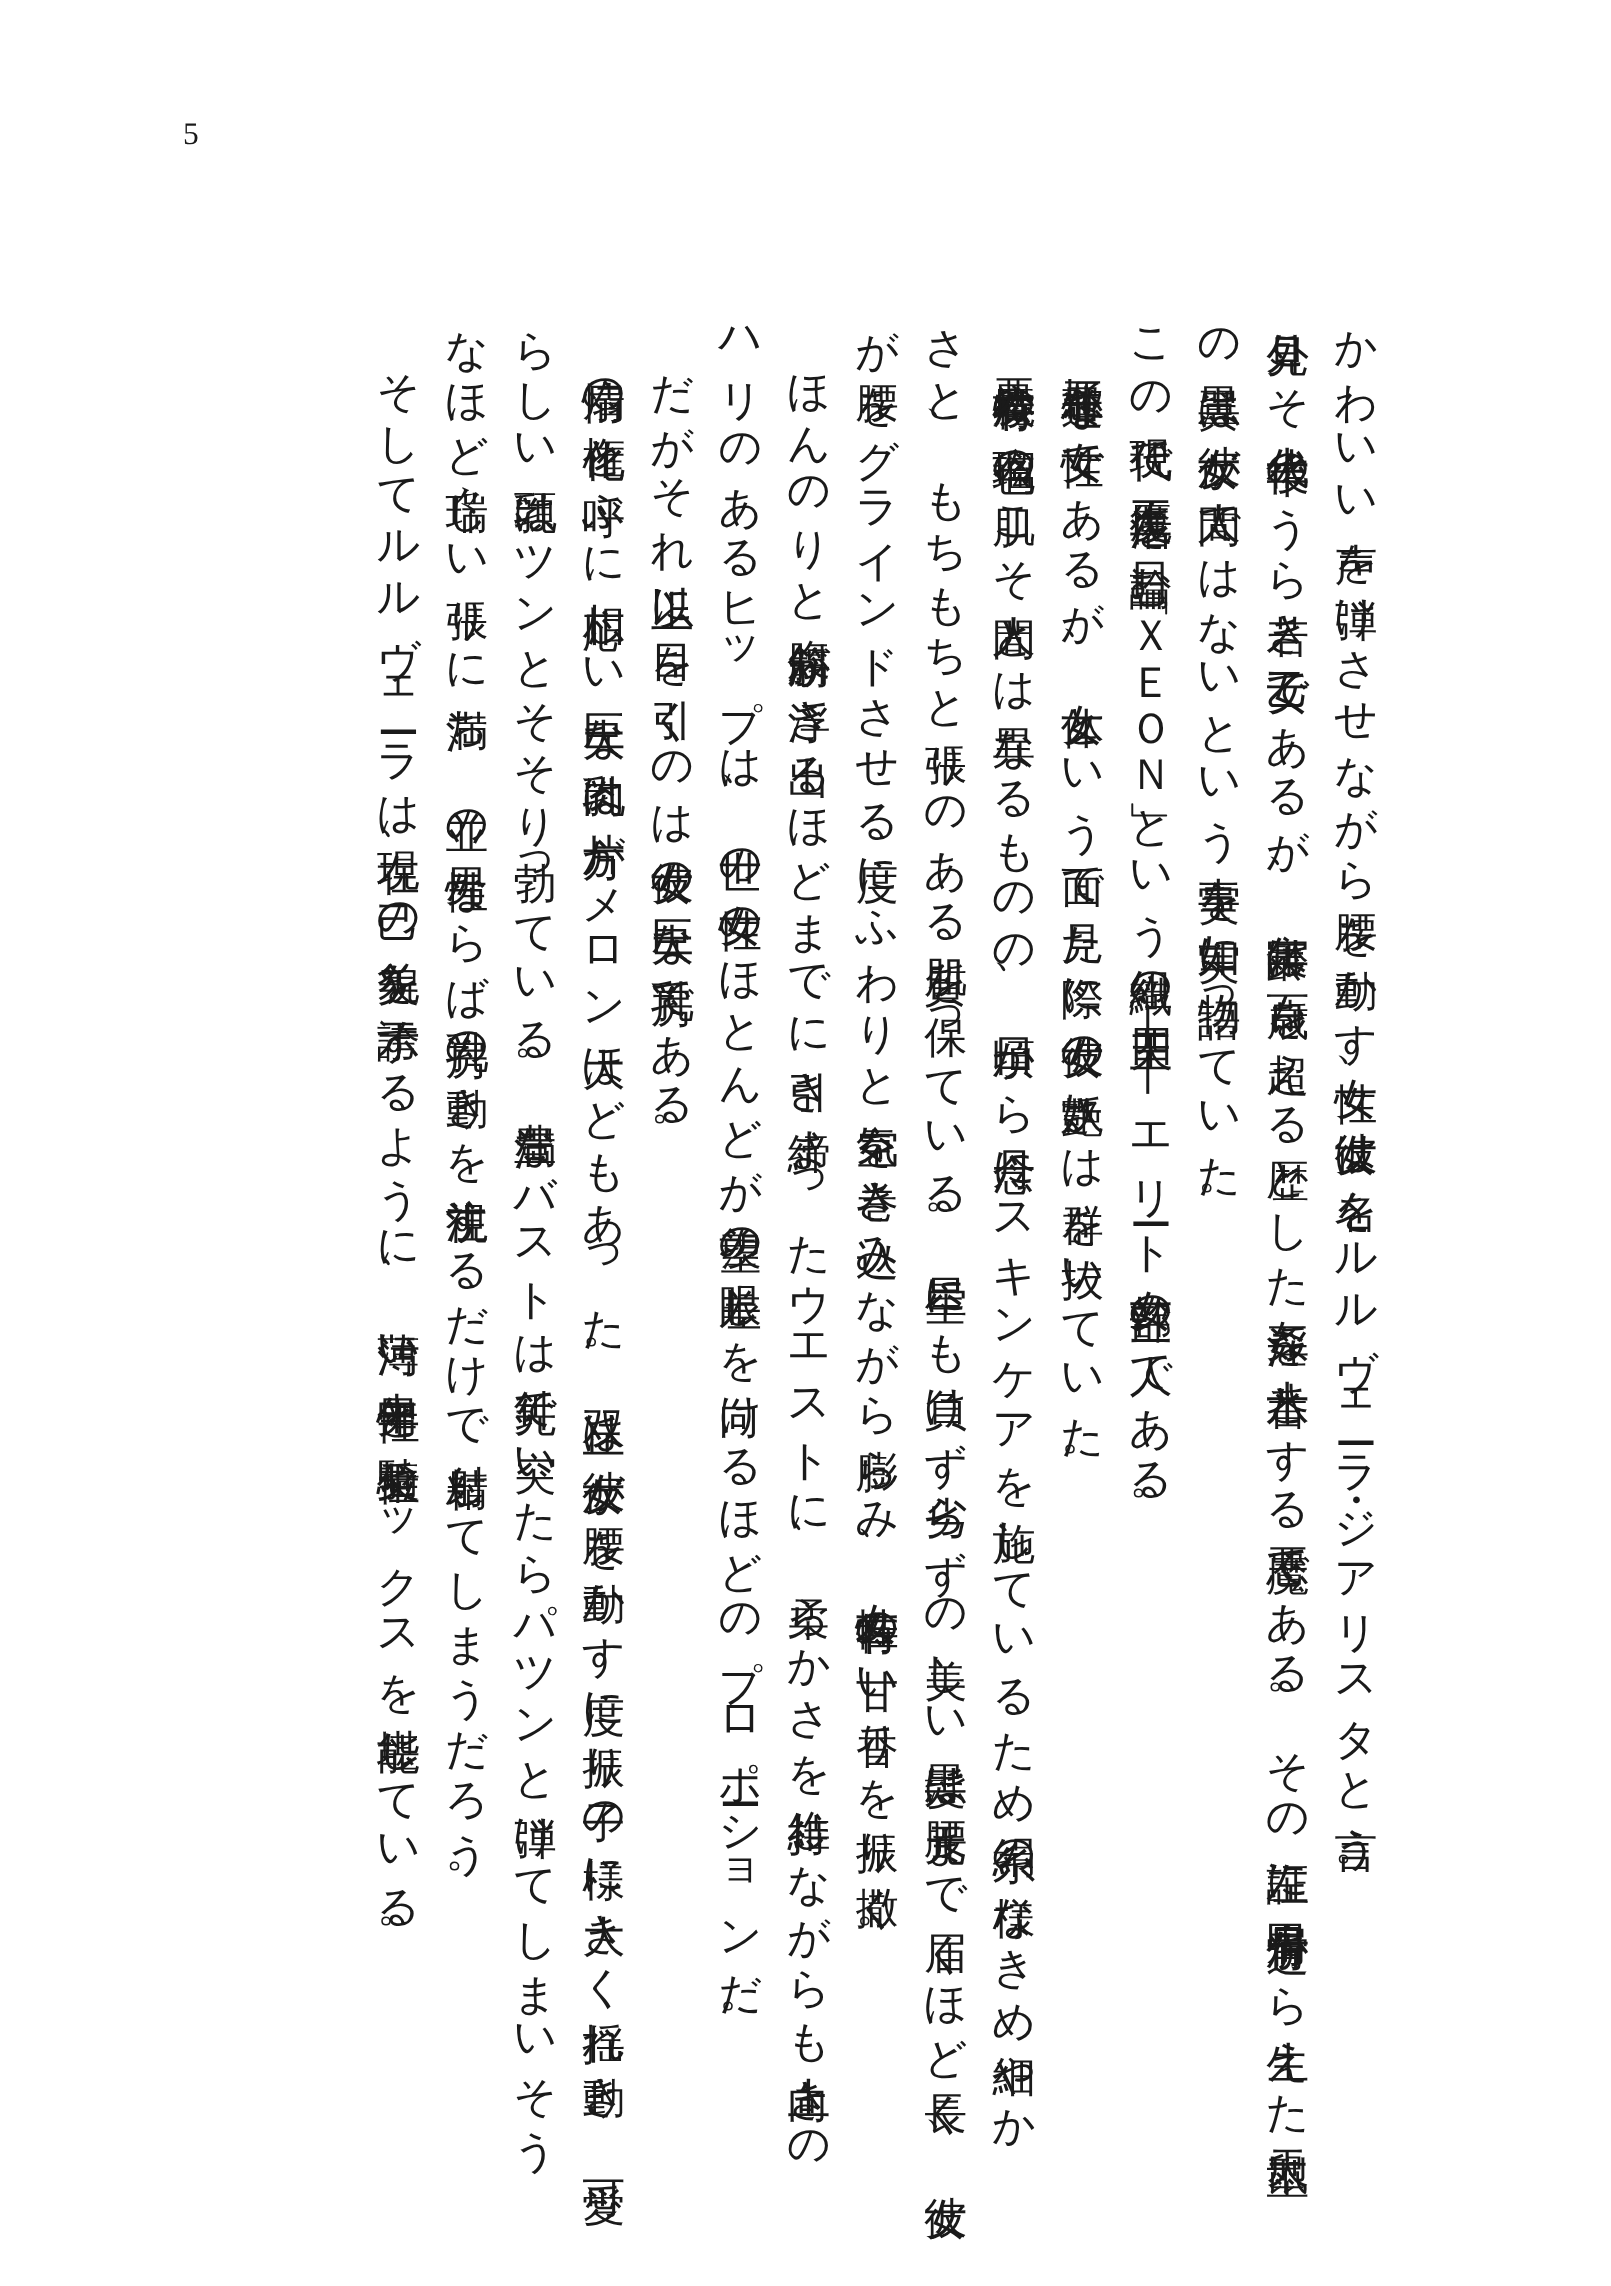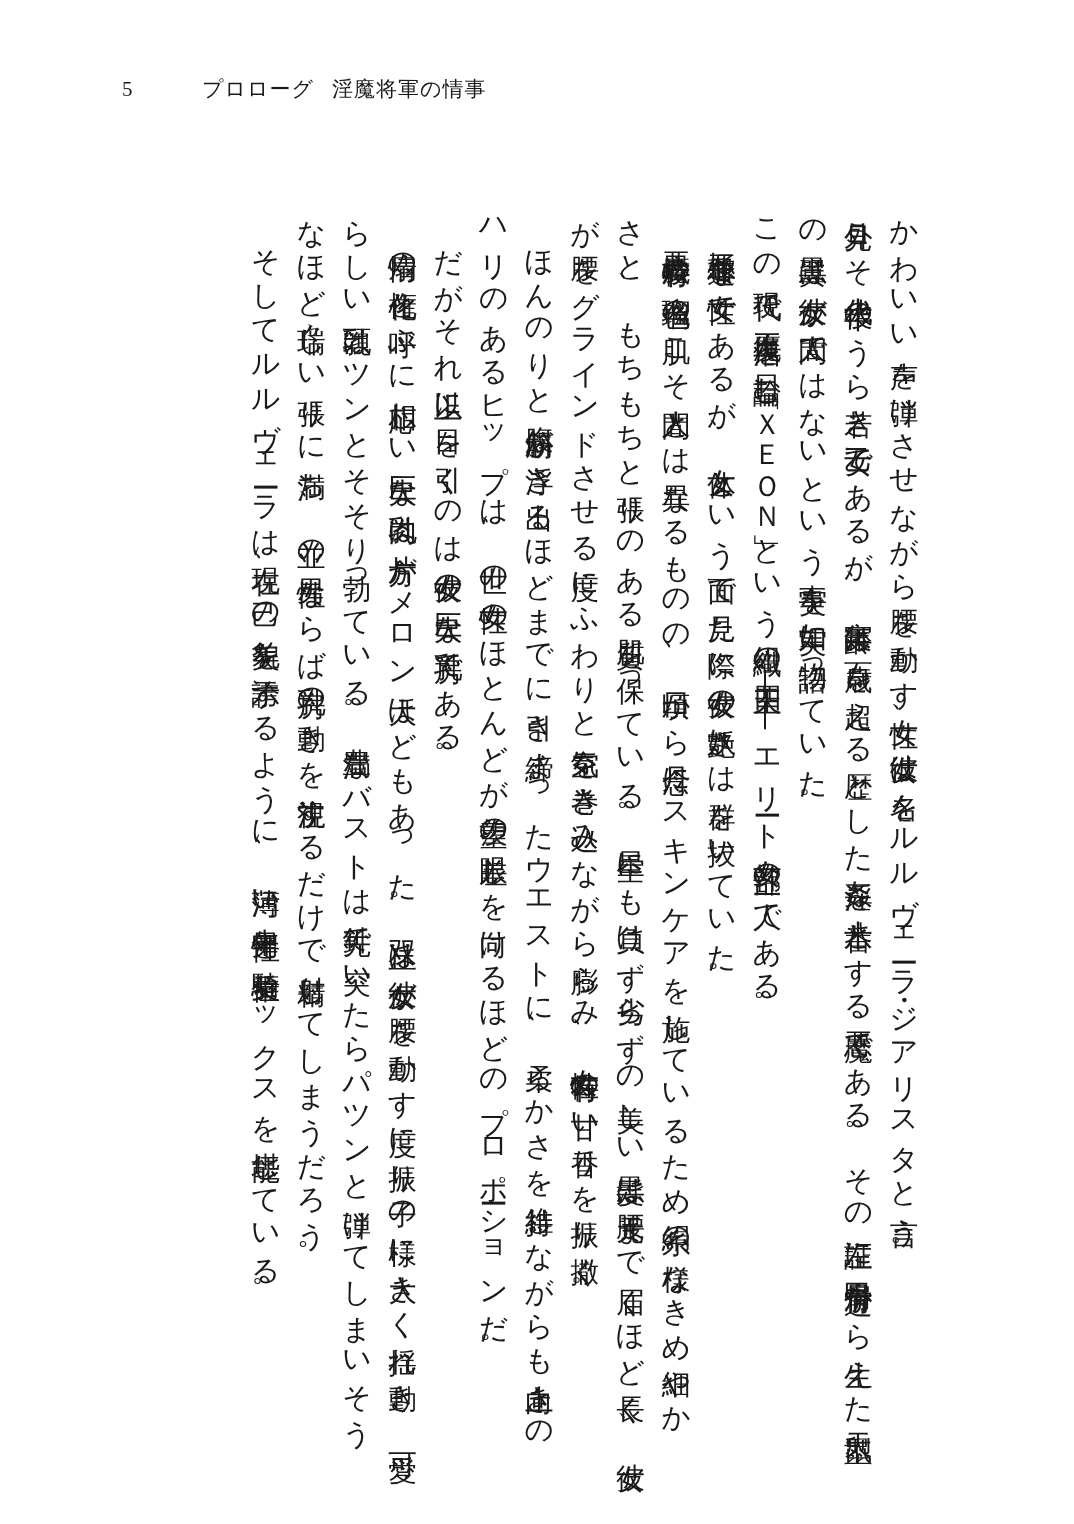--- a/index.html
+++ b/index.html
@@ -61,23 +61,20 @@
     }
     .paragraph.no-indent {
       text-indent: 0;
     }
   </style>
 </head>
 <body>
 
 <header class="running-head">
   <span class="page-number">5</span>
-  <span class="chapter-title">
-    <span>プロローグ</span><span class="sub">淫魔将軍の情事</span>
-  </span>
 </header>
 
 <main class="text-body">
   <p class="paragraph no-indent">かわいい声を弾けさせながら腰を動かす女性、彼女は名をルルヴェーラ・ジアリスタと言う。</p>
   <p class="paragraph no-indent">外見こそ十代後半のうら若き乙女であるが、実年齢は百歳を超える歴とした姦淫を十八番とする悪魔である。その証左に肩甲骨付近から生えた天鼠型の黒翼は彼女が人間ではないという事実を如実に物語っていた。</p>
   <p class="paragraph no-indent">この現代で魔王復活を目論む「ＸＥＯＮ」という組織の四天王――エリート女幹部の一人である。</p>
   <p class="paragraph">極悪非道な女性であるが、女体という面で見た際に彼女の妖艶さは群を抜いていた。</p>
   <p class="paragraph">悪魔族特有の瑠璃色の肌こそ人間とは異なるものの、日頃から丹念にスキンケアを施しているため絹糸の様なきめ細やかさと、もちもちと張りのある肌質を保っている。星空にも負けず劣らずの美しい黒髪は腰元まで届くほど長く、彼女が腰をグラインドさせる度にふわりと空気を巻き込みながら膨らみ、女性特有の甘い香りを振り撒く。</p>
   <p class="paragraph">ほんのりと腹斜筋が浮き出るほどまでに引き締まったウエストに、柔らかさを維持しながらも上向きのハリのあるヒップは、世の女性のほとんどが羨望の眼差しを向けるほどのプロポーションだ。</p>
   <p class="paragraph">だがそれ以上に目を引くのは彼女の巨大な乳房である。</p>

